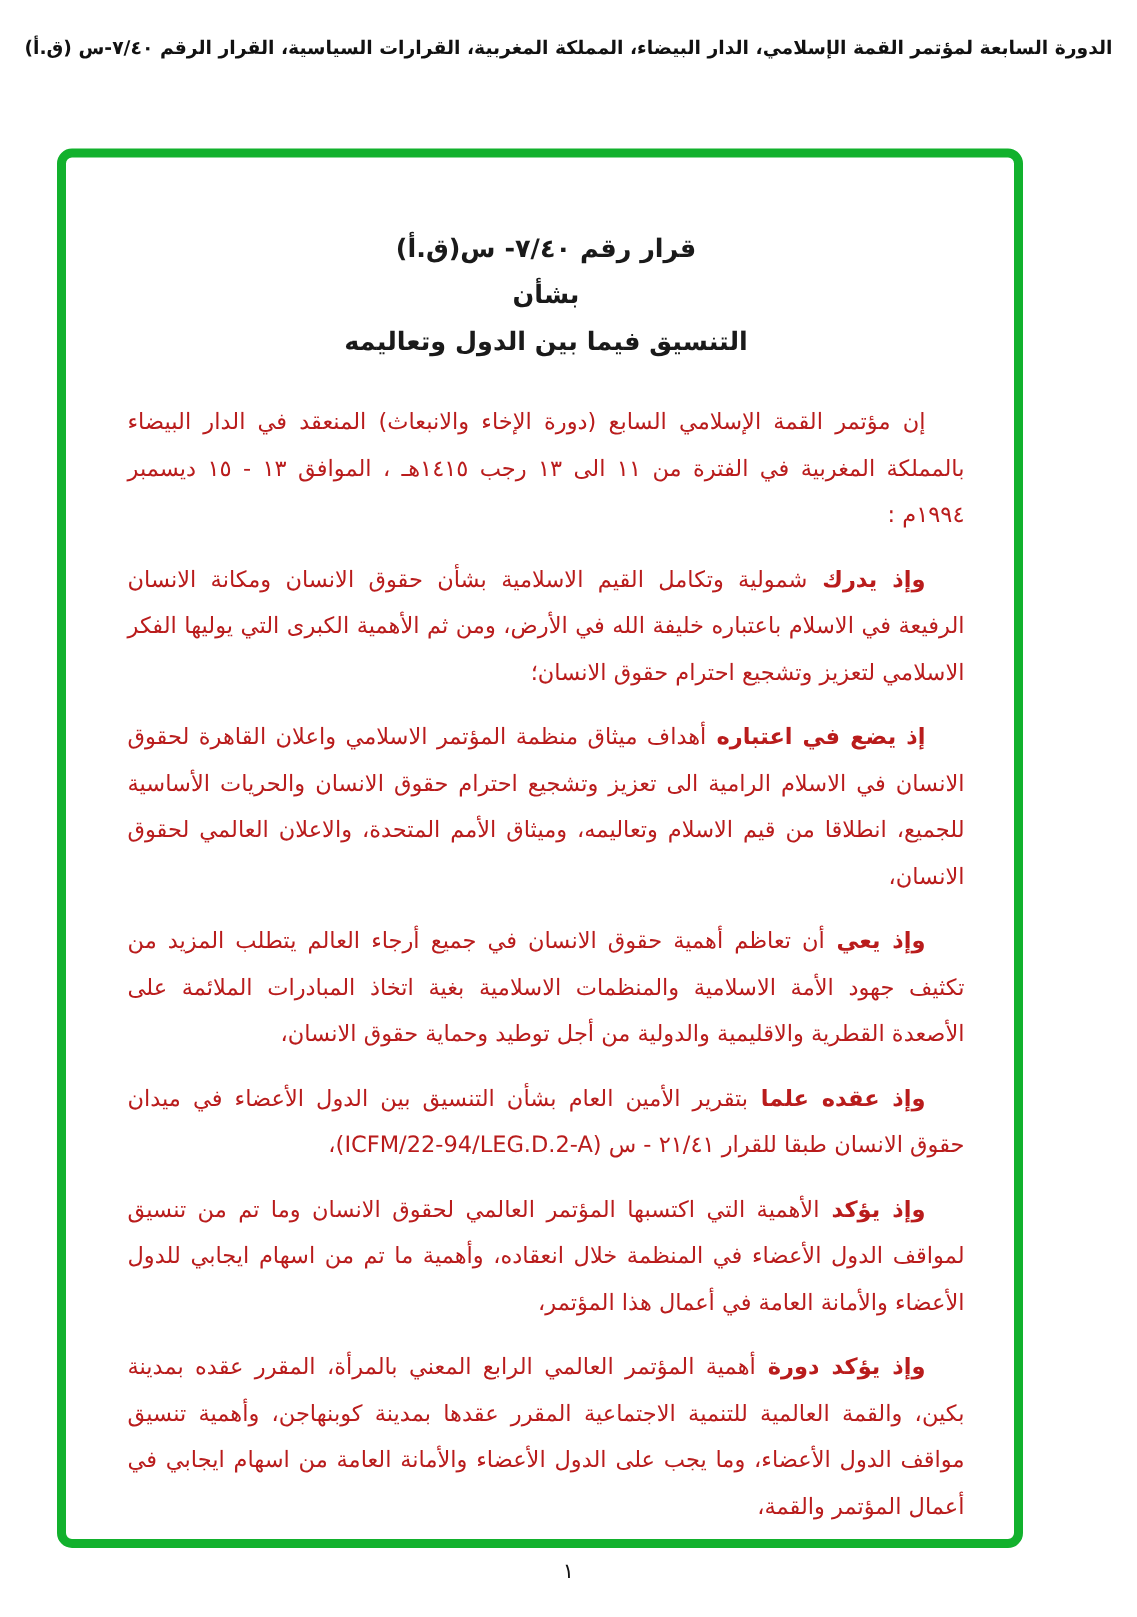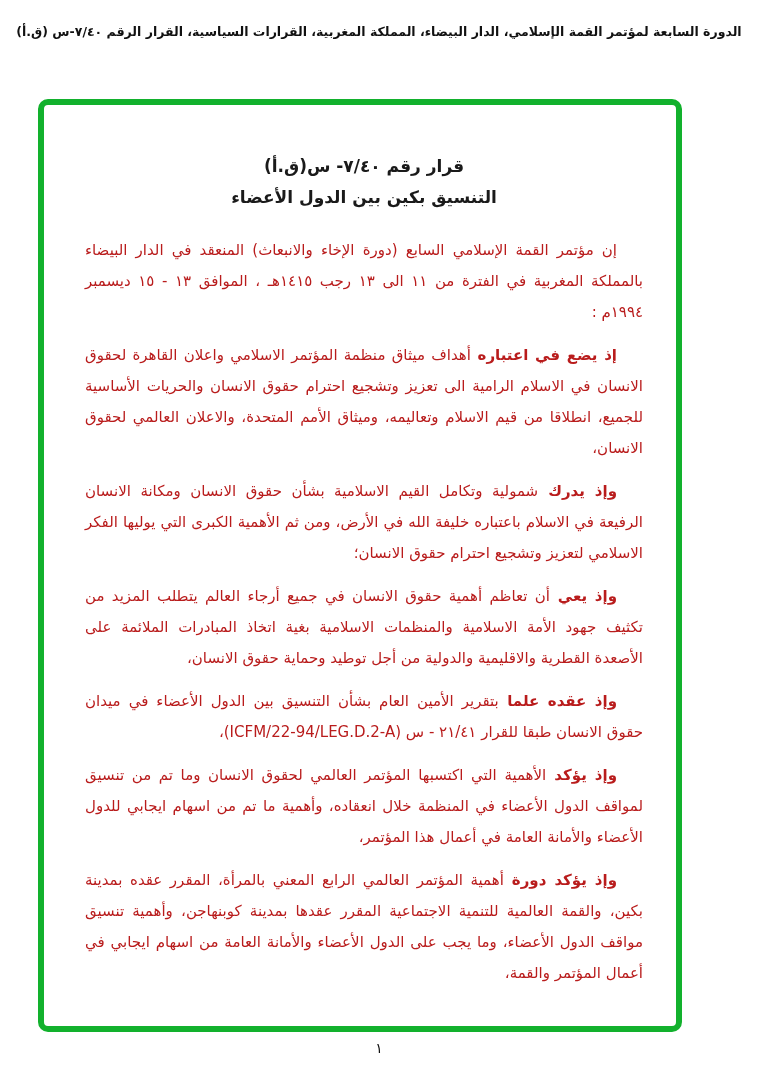--- a/index.html
+++ b/index.html
@@ -86,26 +86,27 @@
 
 <div class="page">
 
   <div class="src-header">
     <div class="line1">الدورة السابعة لمؤتمر القمة الإسلامي، الدار البيضاء، المملكة المغربية، القرارات السياسية، القرار الرقم ٧/٤٠-س (ق.أ)</div>
   </div>
 
   <div class="scan-frame" style="border-color: rgb(18, 177, 45);">
     <div class="doc-title">
         <div>قرار رقم ٧/٤٠- س(ق.أ)</div>
-        <div>التنسيق بكين بين الدول الأعضاء</div>
+        <div>بشأن</div>
+        <div>التنسيق فيما بين الدول وتعاليمه</div>
       </div>
     <div class="doc-body">
         <p><span>إن مؤتمر القمة الإسلامي السابع (دورة الإخاء والانبعاث) المنعقد في الدار البيضاء بالمملكة المغربية في الفترة من ١١ الى ١٣ رجب ١٤١٥هـ ، الموافق ١٣ - ١٥ ديسمبر ١٩٩٤م :</span></p>
+        <p><span class="lead">وإذ يدرك </span><span>شمولية وتكامل القيم الاسلامية بشأن حقوق الانسان ومكانة الانسان الرفيعة في الاسلام باعتباره خليفة الله في الأرض، ومن ثم الأهمية الكبرى التي يوليها الفكر الاسلامي لتعزيز وتشجيع احترام حقوق الانسان؛</span></p>
         <p><span class="lead">إذ يضع في اعتباره </span><span>أهداف ميثاق منظمة المؤتمر الاسلامي واعلان القاهرة لحقوق الانسان في الاسلام الرامية الى تعزيز وتشجيع احترام حقوق الانسان والحريات الأساسية للجميع، انطلاقا من قيم الاسلام وتعاليمه، وميثاق الأمم المتحدة، والاعلان العالمي لحقوق الانسان،</span></p>
-        <p><span class="lead">وإذ يدرك </span><span>شمولية وتكامل القيم الاسلامية بشأن حقوق الانسان ومكانة الانسان الرفيعة في الاسلام باعتباره خليفة الله في الأرض، ومن ثم الأهمية الكبرى التي يوليها الفكر الاسلامي لتعزيز وتشجيع احترام حقوق الانسان؛</span></p>
         <p><span class="lead">وإذ يعي </span><span>أن تعاظم أهمية حقوق الانسان في جميع أرجاء العالم يتطلب المزيد من تكثيف جهود الأمة الاسلامية والمنظمات الاسلامية بغية اتخاذ المبادرات الملائمة على الأصعدة القطرية والاقليمية والدولية من أجل توطيد وحماية حقوق الانسان،</span></p>
         <p><span class="lead">وإذ عقده علما </span><span>بتقرير الأمين العام بشأن التنسيق بين الدول الأعضاء في ميدان حقوق الانسان طبقا للقرار ٢١/٤١ - س (ICFM/22-94/LEG.D.2-A)،</span></p>
         <p><span class="lead">وإذ يؤكد </span><span>الأهمية التي اكتسبها المؤتمر العالمي لحقوق الانسان وما تم من تنسيق لمواقف الدول الأعضاء في المنظمة خلال انعقاده، وأهمية ما تم من اسهام ايجابي للدول الأعضاء والأمانة العامة في أعمال هذا المؤتمر،</span></p>
         <p><span class="lead">وإذ يؤكد دورة </span><span>أهمية المؤتمر العالمي الرابع المعني بالمرأة، المقرر عقده بمدينة بكين، والقمة العالمية للتنمية الاجتماعية المقرر عقدها بمدينة كوبنهاجن، وأهمية تنسيق مواقف الدول الأعضاء، وما يجب على الدول الأعضاء والأمانة العامة من اسهام ايجابي في أعمال المؤتمر والقمة،</span></p>
       </div>
   </div>
 
   <div class="page-number">١</div>
 
 </div>

